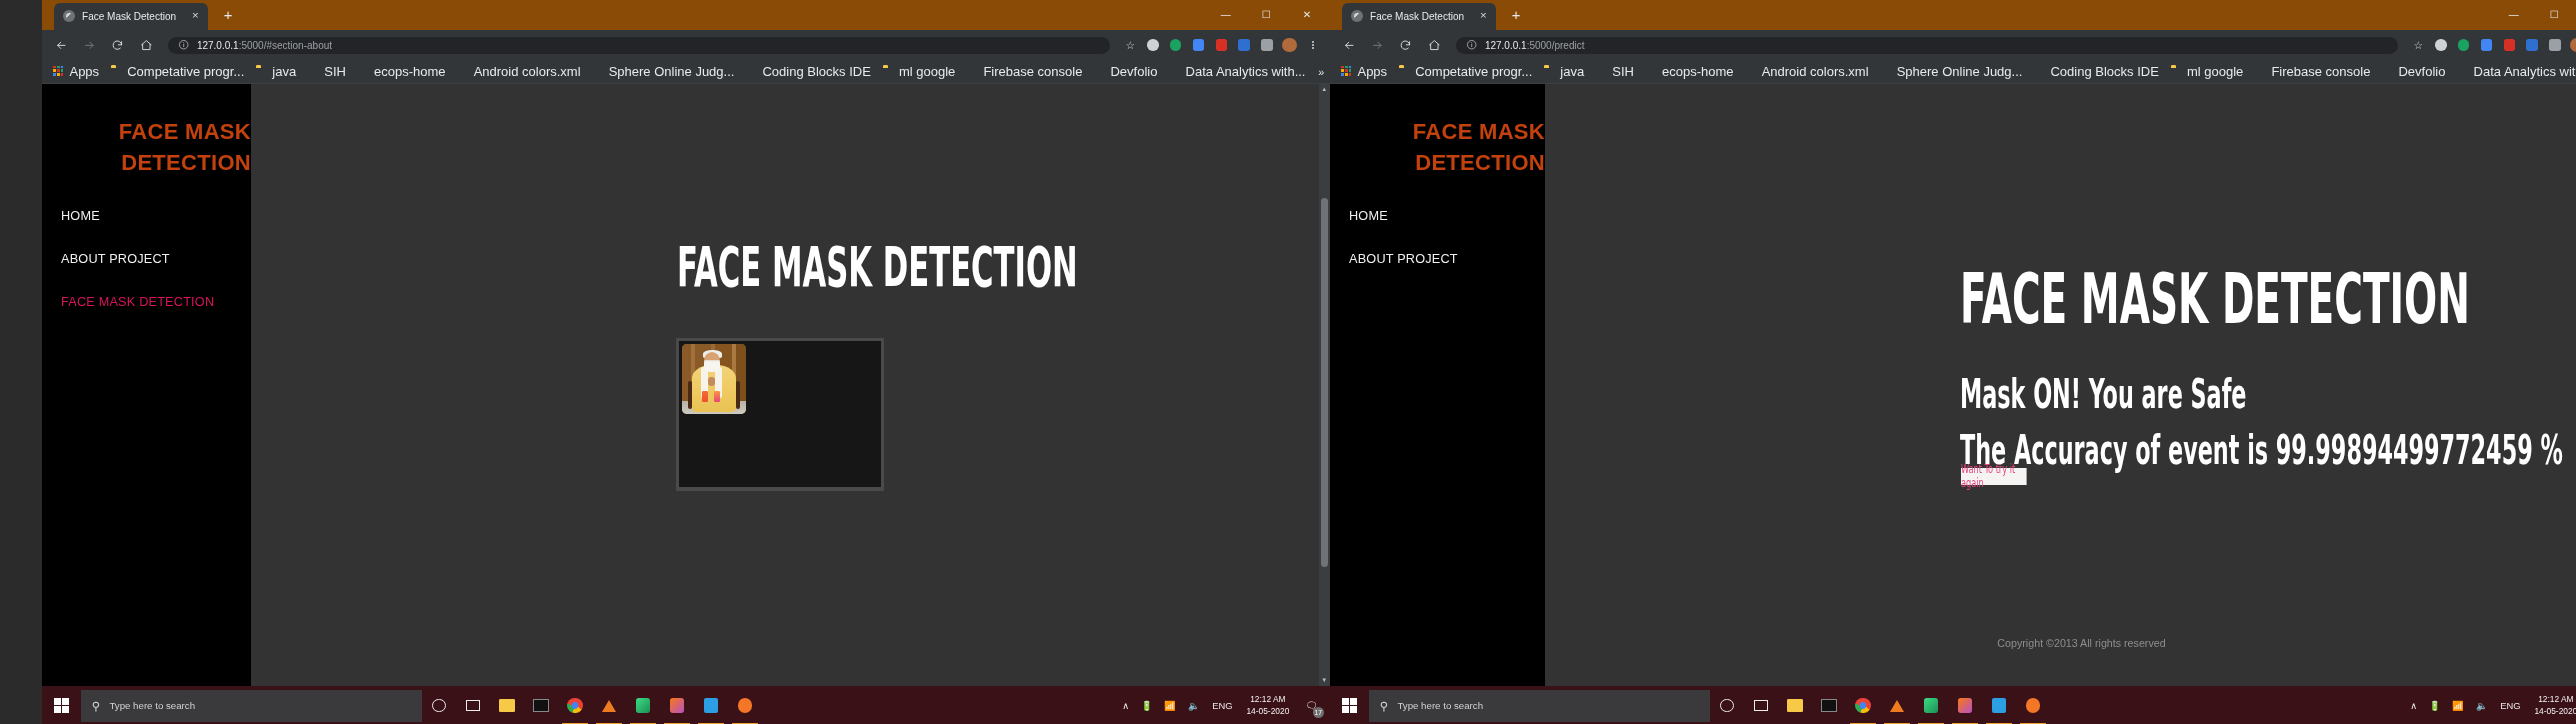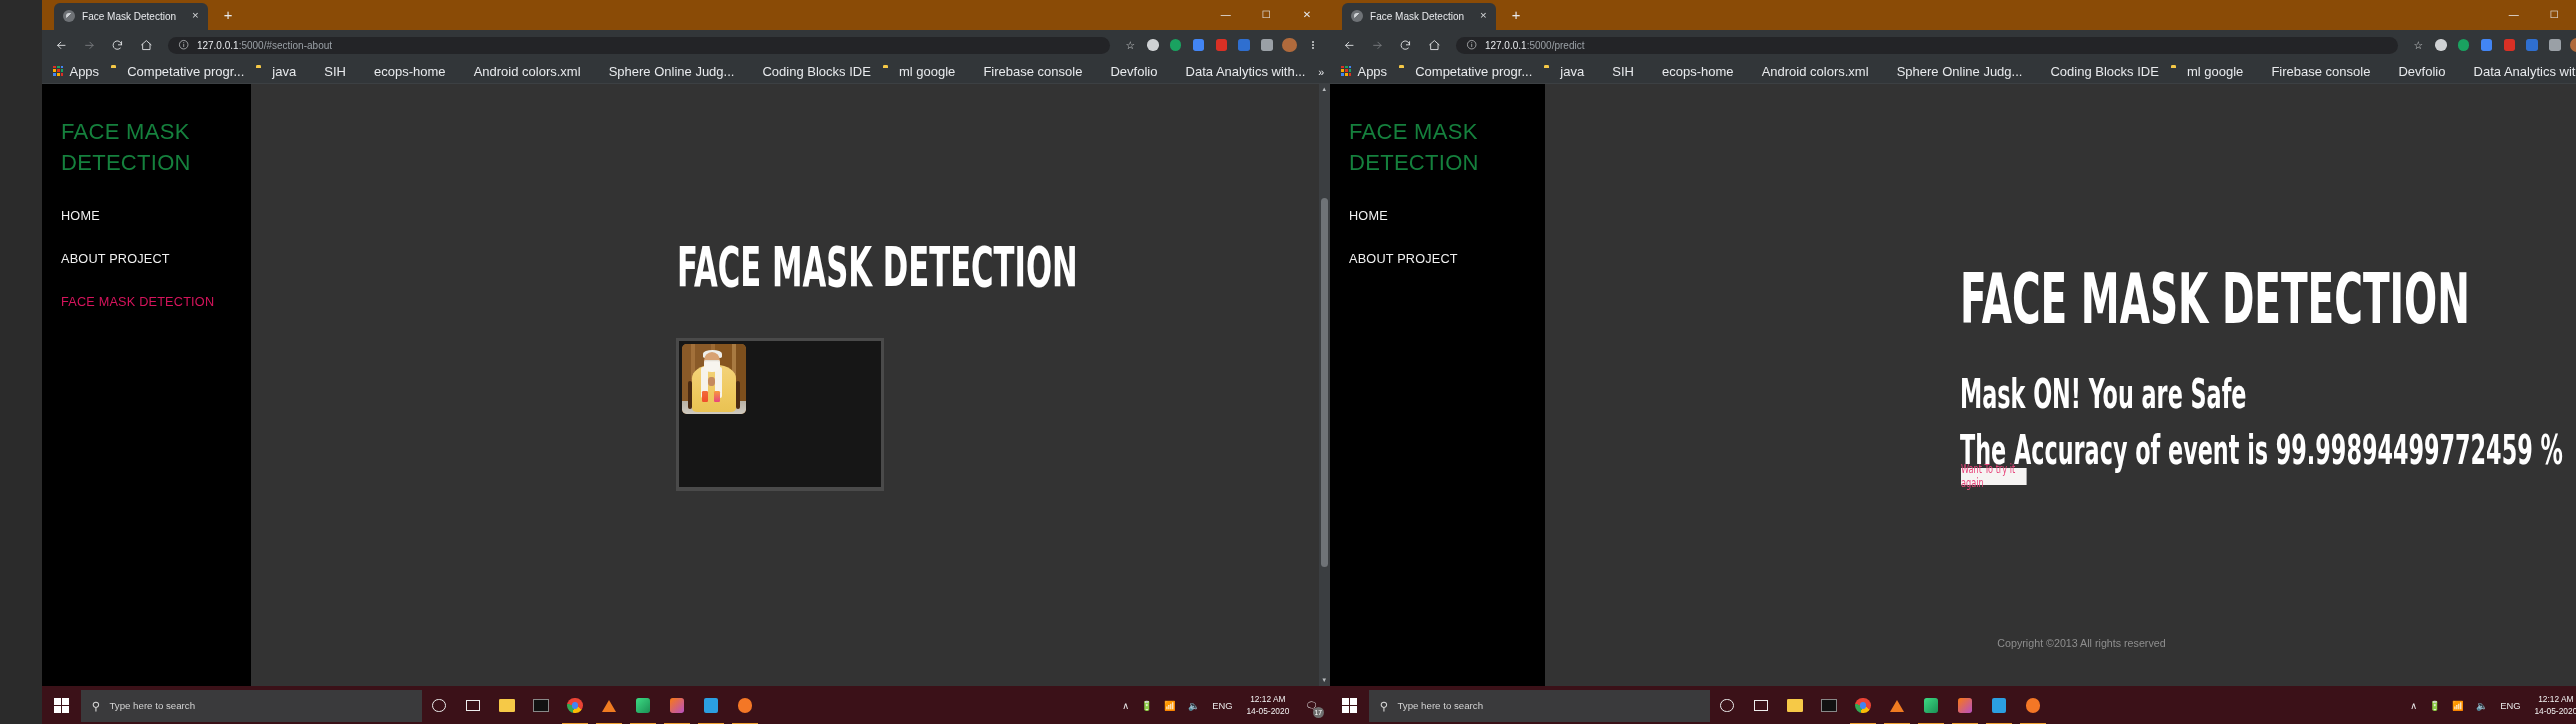--- a/index.html
+++ b/index.html
@@ -194,24 +194,25 @@
     background: #333333;
     display: flex;
     overflow: hidden;
   }
   .page-sidebar {
     background: #000000;
     flex: 0 0 auto;
     padding: 32px 0 0 19px;
   }
   .brand {
-    color: #15803d;
-    font-weight: normal;
+    color: #c2410c;
+    font-weight: bold;
     letter-spacing: 0.3px;
     line-height: 1.45;
+    text-align: right;
   }
   .navlinks { margin-top: 29.5px; display: flex; flex-direction: column; }
   .navlink {
     color: #f1f1f1;
     letter-spacing: 0.2px;
     display: block;
   }
   .navlink.active { color: #d6145c; }
 
   .page-main {

